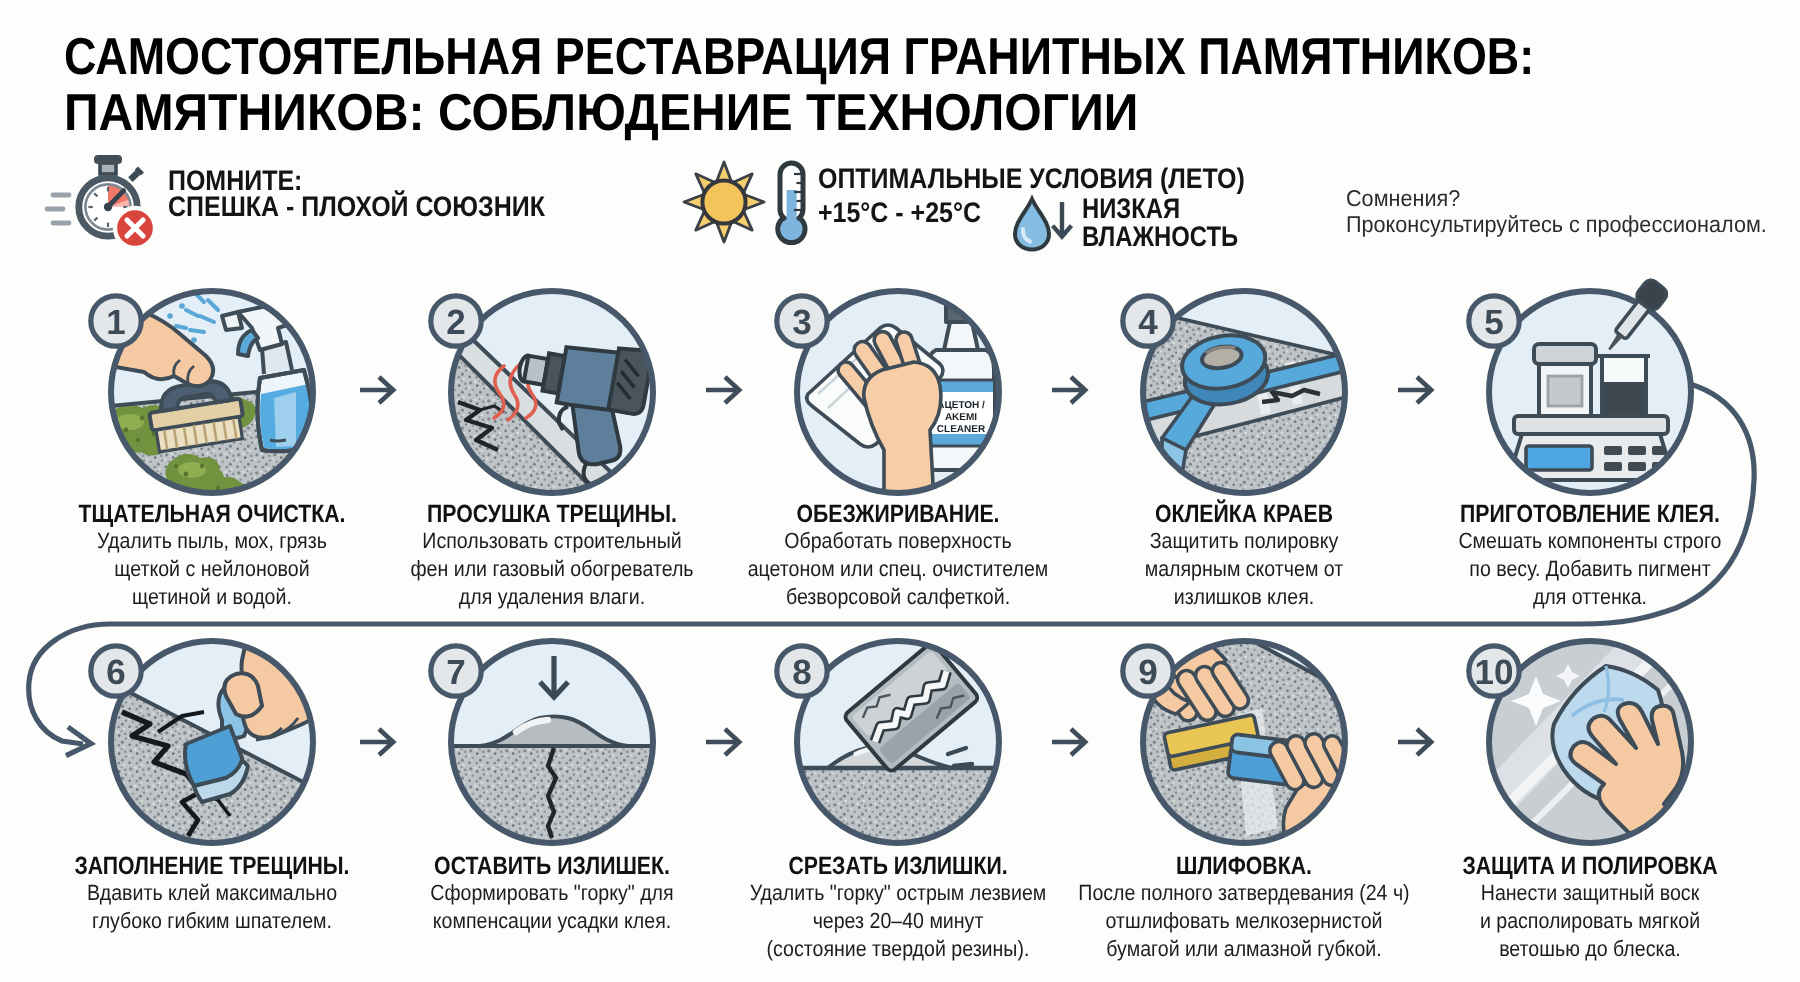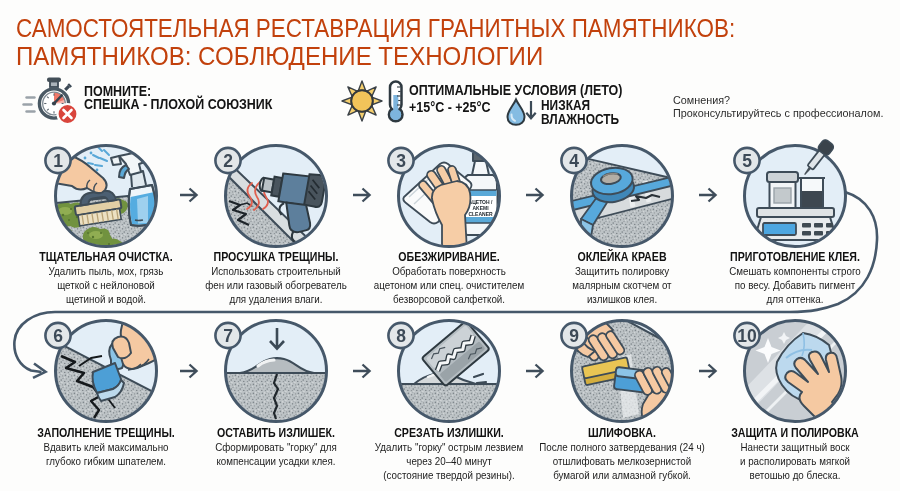--- a/index.html
+++ b/index.html
@@ -1,19 +1,19 @@
 <!DOCTYPE html>
 <html><head>
 <meta charset="utf-8">
 <style>
 html,body{margin:0;padding:0;}
 .page{position:relative;width:900px;height:491px;background:#fdfdfc;overflow:hidden;
   font-family:"Liberation Sans",sans-serif;}
 .abs{position:absolute;}
-.title{left:16px;top:15px;font-size:26px;line-height:27.5px;font-weight:400;color:#c2410c;white-space:nowrap;}
+.title{left:32px;top:15px;font-size:26px;line-height:27.5px;font-weight:700;color:#000000;white-space:nowrap;}
 .title span{display:inline-block;transform-origin:0 0;}
 .hb{font-weight:700;font-size:14.2px;line-height:13.5px;color:#141414;
   transform:scaleX(0.88);transform-origin:0 0;white-space:nowrap;}
 .consult{font-size:11.5px;line-height:12.5px;color:#2c2c2c;transform:scaleX(0.94);transform-origin:0 0;}
 .cap{font-weight:700;font-size:12.5px;color:#111;text-align:center;width:180px;
   transform:scaleX(0.85);transform-origin:50% 0;white-space:nowrap;}
 .desc{font-size:11px;line-height:14px;color:#1c1c1c;text-align:center;width:200px;
   transform:scaleX(0.89);transform-origin:50% 0;white-space:nowrap;}
 </style>
 </head>

